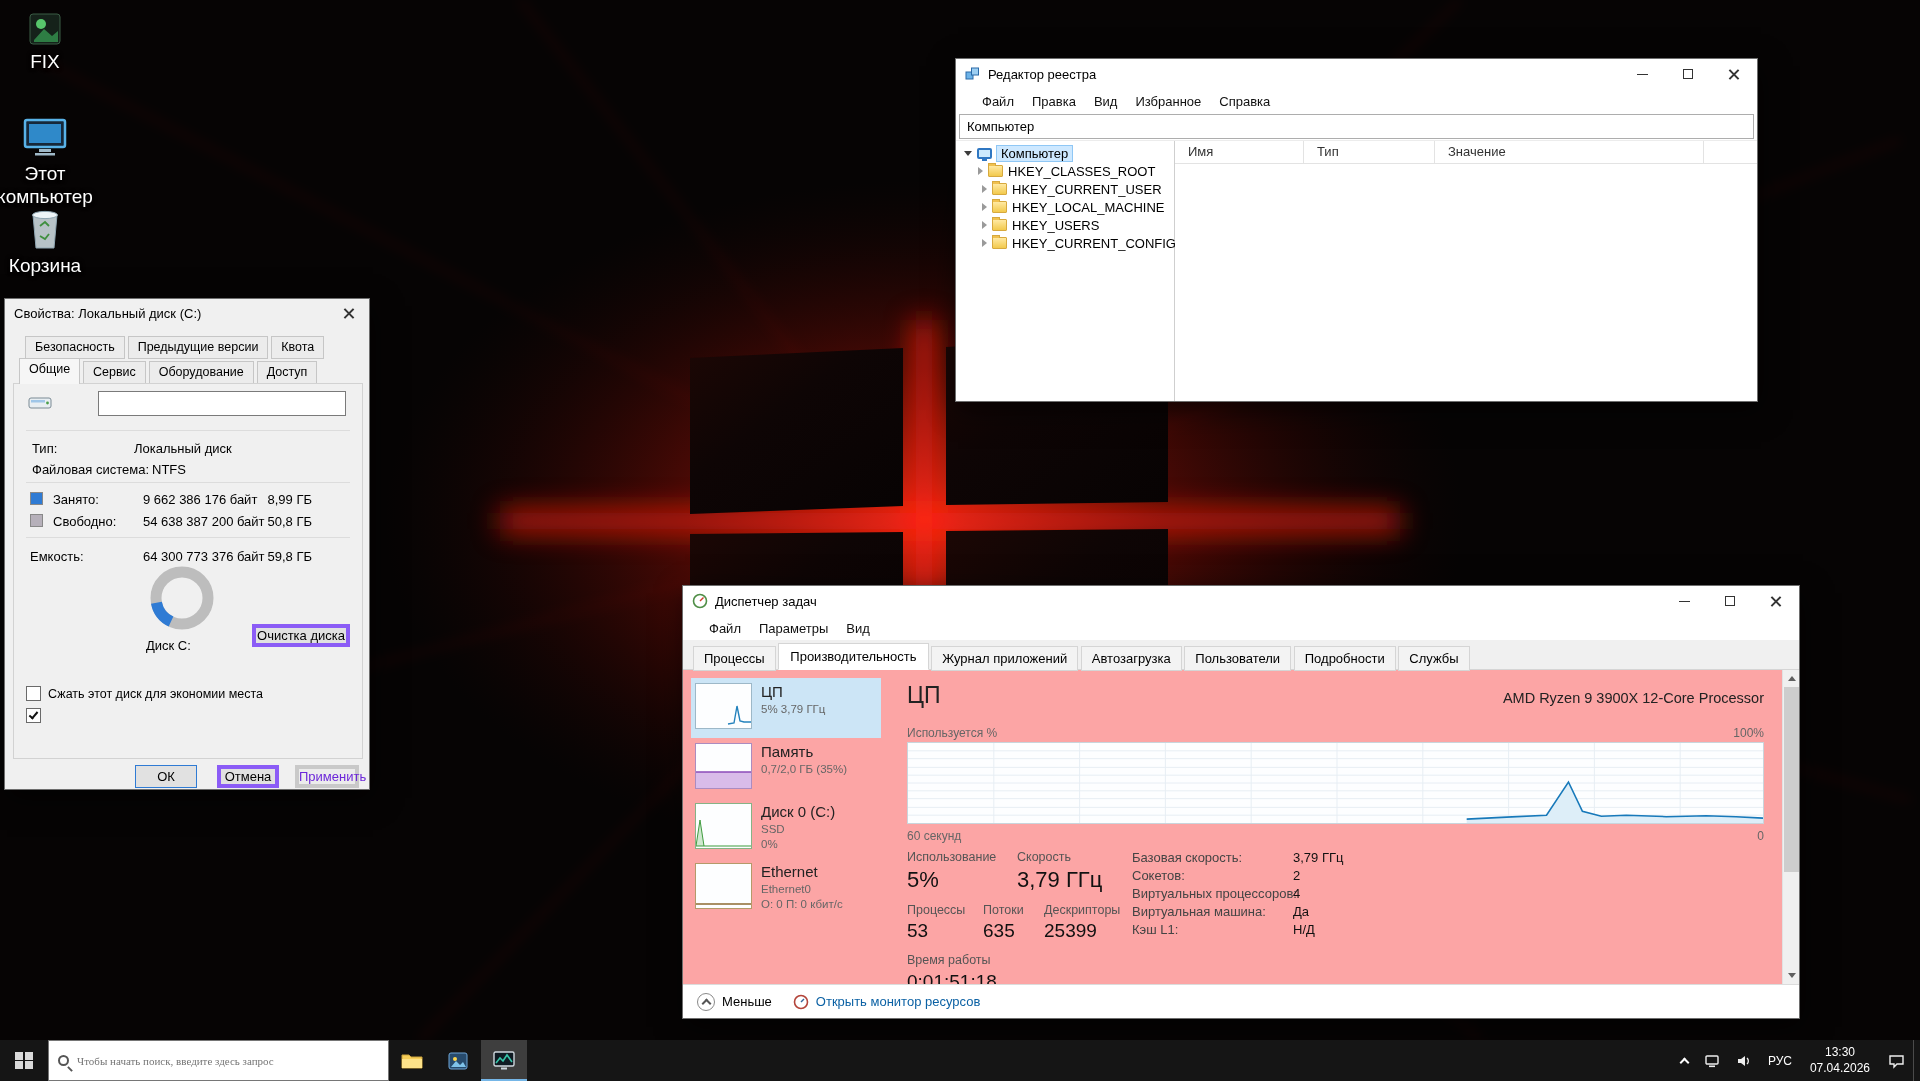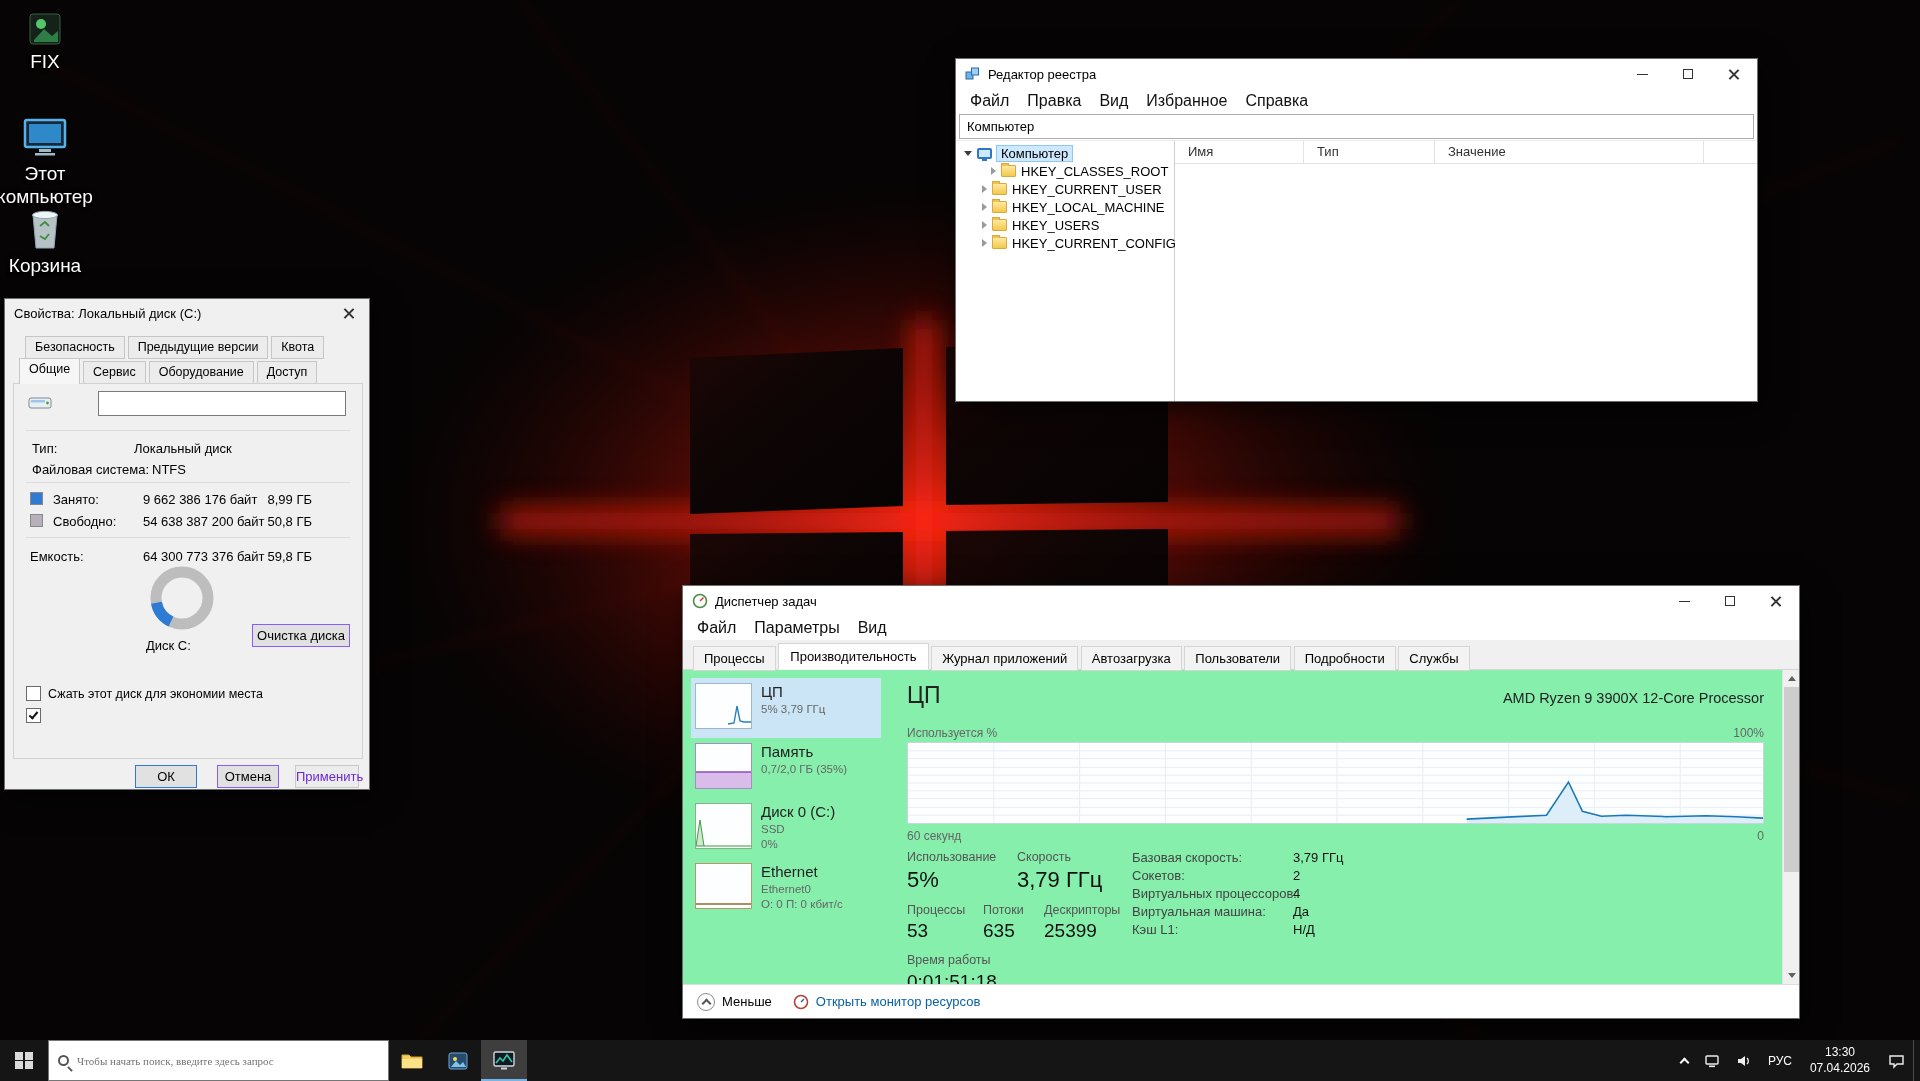--- a/index.html
+++ b/index.html
@@ -20,21 +20,21 @@
 .win{position:absolute;background:#fff;border:1px solid #6e6e6e;box-shadow:3px 8px 26px rgba(0,0,0,.6)}
 .titlebar{display:flex;align-items:center;height:30px;padding-left:9px;gap:7px;font-size:13px;background:#fff}
 .capbtns{margin-left:auto;display:flex;align-self:stretch}
 .capbtn{width:46px;display:flex;align-items:center;justify-content:center}
 .ic-min{width:11px;height:1px;background:#333}
 .ic-max{width:10px;height:10px;border:1px solid #333}
 .ic-close{position:relative;width:12px;height:12px}
 .ic-close::before,.ic-close::after{content:"";position:absolute;left:5px;top:0;width:2px;height:13px;background:#333}
 .ic-close::before{transform:rotate(45deg)}
 .ic-close::after{transform:rotate(-45deg)}
-.menubar{display:flex;align-items:center;height:24px;padding-left:5px;font-size:16px;color:#111;background:#fff}
+.menubar{display:flex;align-items:center;height:24px;padding-left:17px;font-size:13px;color:#111;background:#fff}
 .menubar span{padding:2px 9px}
 
 
 #regedit{left:955px;top:58px;width:803px;height:344px;display:flex;flex-direction:column}
 .reg-addr{margin:1px 3px;border:1px solid #adadad;height:25px;display:flex;align-items:center;padding-left:7px;font-size:13px;flex:none}
 .reg-body{flex:1;display:flex;border-top:1px solid #ececec;overflow:hidden}
 .reg-tree{width:219px;border-right:1px solid #cfcfcf;padding-top:3px;font-size:13px}
 .tree-row{display:flex;align-items:center;height:18px;gap:5px}
 .tri-r{width:0;height:0;border-left:5px solid #9a9a9a;border-top:4px solid transparent;border-bottom:4px solid transparent}
 .tri-d{width:0;height:0;border-top:5px solid #3c3c3c;border-left:4px solid transparent;border-right:4px solid transparent}
@@ -49,32 +49,32 @@
 
 
 #props{left:4px;top:298px;width:366px;height:492px;background:#f0f0f0}
 #props .titlebar{background:#f0f0f0;height:28px}
 .ptab{display:inline-block;background:#ececec;border:1px solid #c6c6c6;padding:3px 9px 4px;font-size:12.5px;margin-right:-1px}
 .ptab.active{background:#f6f6f6;border-bottom:none;padding-bottom:8px;position:relative;top:-3px;z-index:4}
 .pp-pane{position:absolute;left:8px;top:84px;width:350px;height:376px;border:1px solid #d2d2d2;background:#f0f0f0;font-size:13px}
 .hline{position:absolute;left:12px;right:12px;height:1px;background:#dcdcdc}
 .swatch{position:absolute;width:13px;height:13px;border:1px solid #888}
 .gbv{position:absolute;right:50px}
-.btn{background:#e1e1e1;border:1px solid #8b5cf6;font-size:13px;font-family:inherit;text-align:center}
+.btn{background:#e1e1e1;border:4px solid #8b5cf6;font-size:13px;font-family:inherit;text-align:center}
 .btn.default{border:1px solid #2f7bd4}
 .btn.disabled{background:#ececec;border-color:#c9c9c9;color:#6d28d9}
 .cb{position:absolute;width:15px;height:15px;background:#fff;border:1px solid #6a6a6a}
 .cb .mark{position:absolute;left:4px;top:1px;width:5px;height:9px;border-right:2px solid #111;border-bottom:2px solid #111;transform:rotate(40deg)}
 
 
 #taskmgr{left:682px;top:585px;width:1118px;height:434px;display:flex;flex-direction:column}
 .tm-tabs{height:30px;background:#f0f0f0;padding:5px 0 0 10px;border-bottom:1px solid #d5d5d5;font-size:13px;flex:none;position:relative}
 .tm-tab{display:inline-block;padding:4px 10px;border:1px solid #d5d5d5;background:#f3f3f3;margin-right:-1px;position:relative}
 .tm-tab.active{background:#fff;border-bottom:1px solid #fff;z-index:2;padding:5px 11px;top:-2px}
-.tm-content{flex:1;display:flex;background:#86efac;overflow:hidden}
+.tm-content{flex:1;display:flex;background:#fca5a5;overflow:hidden}
 .tm-side{width:198px;padding:8px 0 0 8px;flex:none}
 .tm-item{display:flex;gap:9px;height:60px;padding:5px 4px;align-items:flex-start}
 .tm-item.selected{background:#cce5f6}
 .thumb{width:57px;height:46px;border:1px solid #9db8c8;background:#fdfeff;flex:none}
 .t-name{font-size:15px;color:#222;line-height:1.25}
 .t-sub{font-size:11.5px;color:#666;line-height:1.3}
 .tm-main{position:relative;flex:1;overflow:hidden}
 .tm-scroll{width:17px;background:#f0f0f0;flex:none;position:relative;border-left:1px solid #e2e2e2}
 .sb-arrow{position:absolute;left:0;width:17px;height:17px;display:flex;align-items:center;justify-content:center}
 .sb-thumb{position:absolute;left:1px;width:15px;background:#cdcdcd}
@@ -209,21 +209,21 @@
     <div class="reg-addr">
       <span>Компьютер</span>
     </div>
     <div class="reg-body">
       <div class="reg-tree">
         <div class="tree-row" style="padding-left:8px">
           <span class="tri-d"></span>
           <span class="pc-ic"></span>
           <span class="sel">Компьютер</span>
         </div>
-        <div class="tree-row" style="padding-left:35px">
+        <div class="tree-row" style="padding-left:22px">
           <span class="tri-r"></span>
           <span class="folder-ic"></span>
           <span>HKEY_CLASSES_ROOT</span>
         </div>
         <div class="tree-row" style="padding-left:26px">
           <span class="tri-r"></span>
           <span class="folder-ic"></span>
           <span>HKEY_CURRENT_USER</span>
         </div>
         <div class="tree-row" style="padding-left:26px">

